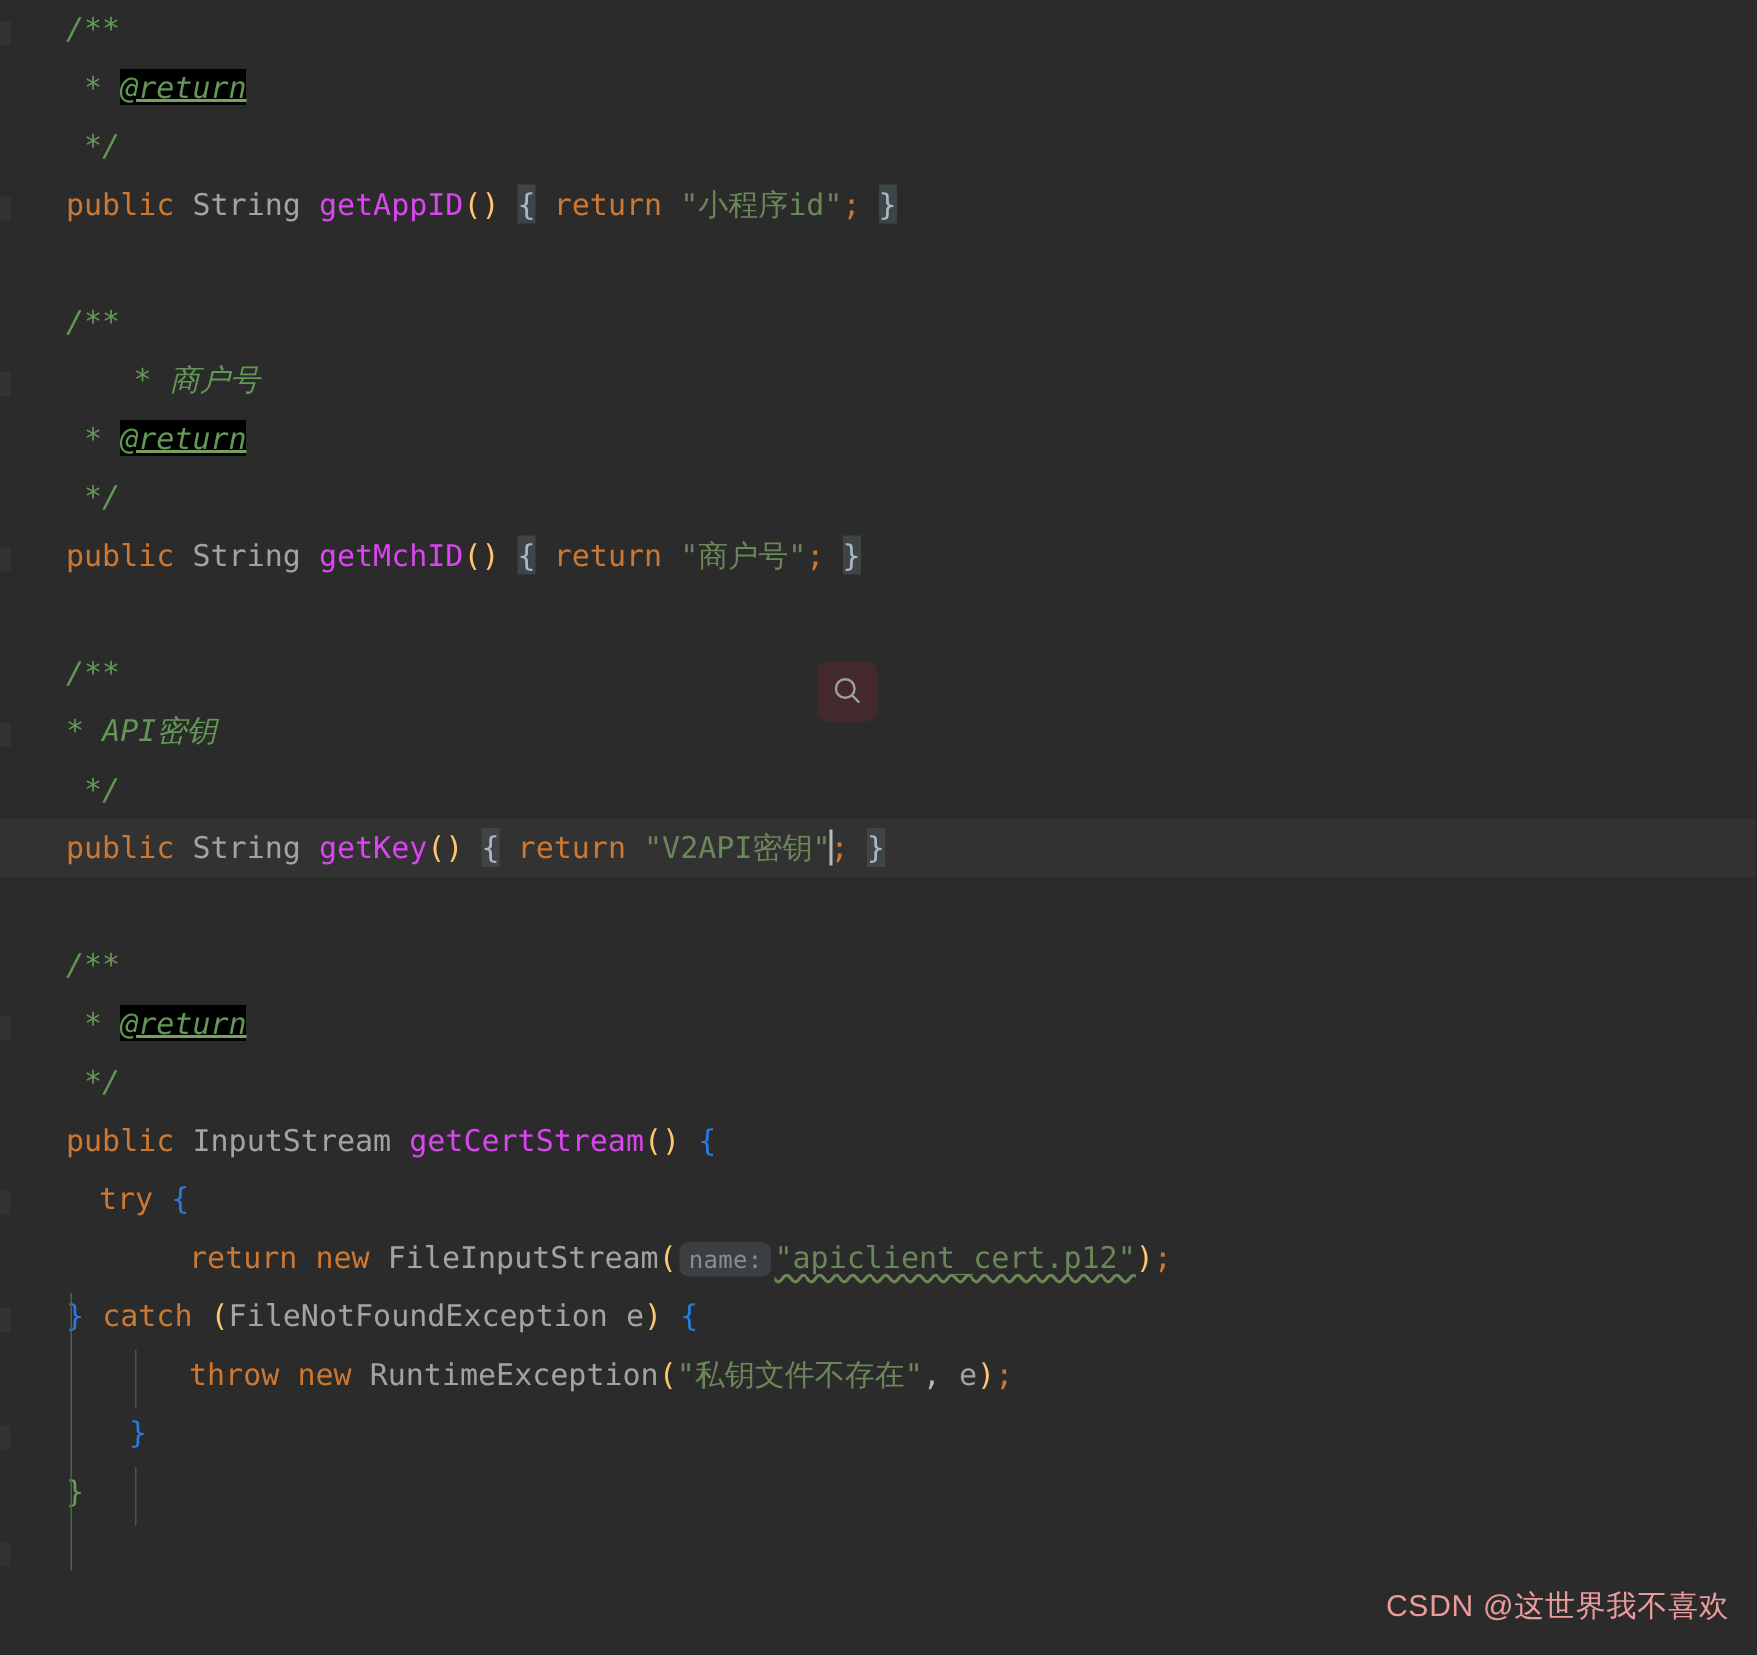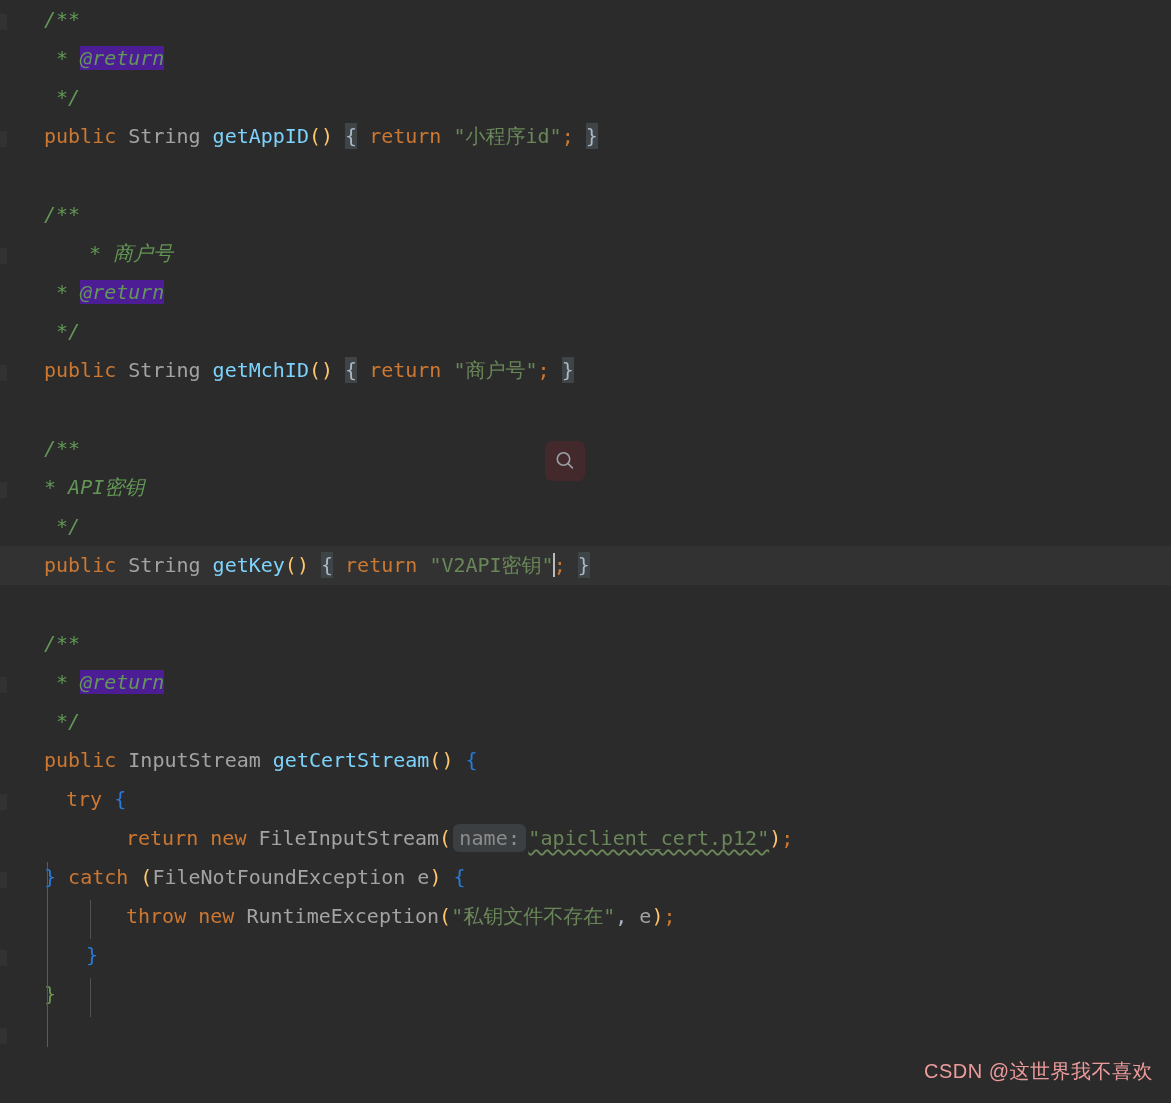--- a/index.html
+++ b/index.html
@@ -51,47 +51,48 @@
   }
   .line.cur {
     background: #323232;
   }
   .line.blank { height: 39px; }
 
   
   .kw   { color: #cc7832; }           
   .typ  { color: #a3a3a3; }           
   .str  { color: #6a8759; }           
-  .mth  { color: #7dd3fc; }           
+  .mth  { color: #d946ef; }           
   .cmt  { color: #629755; font-style: italic; }  
   .par  { color: #ffc66d; }           
   .brc  { color: #287bde; }           
   .brcg { color: #6a9955; }           
   .punc { color: #a9b7c6; }
   .semi { color: #cc7832; }           
 
   
   .tag {
     color: #629755;
     font-style: italic;
-    background: #4c1d95;
+    background: #000000;
+    text-decoration: underline;
     text-decoration-color: #7aa05a;
   }
   .bhl {
     background: #3f4447;
     color: #a9b7c6;
     padding: 1px 0;
   }
 
   
   .hint {
     background: #3c3f41;
     color: #8c8c8c;
     border-radius: 6px;
-    font-size: 20px;
+    font-size: 16px;
     padding: 2px 6px;
     margin: 0 2px;
     letter-spacing: 0.2px;
   }
 
   
   .squig {
     text-decoration: underline;
     text-decoration-style: wavy;
     text-decoration-color: #6a8759;

